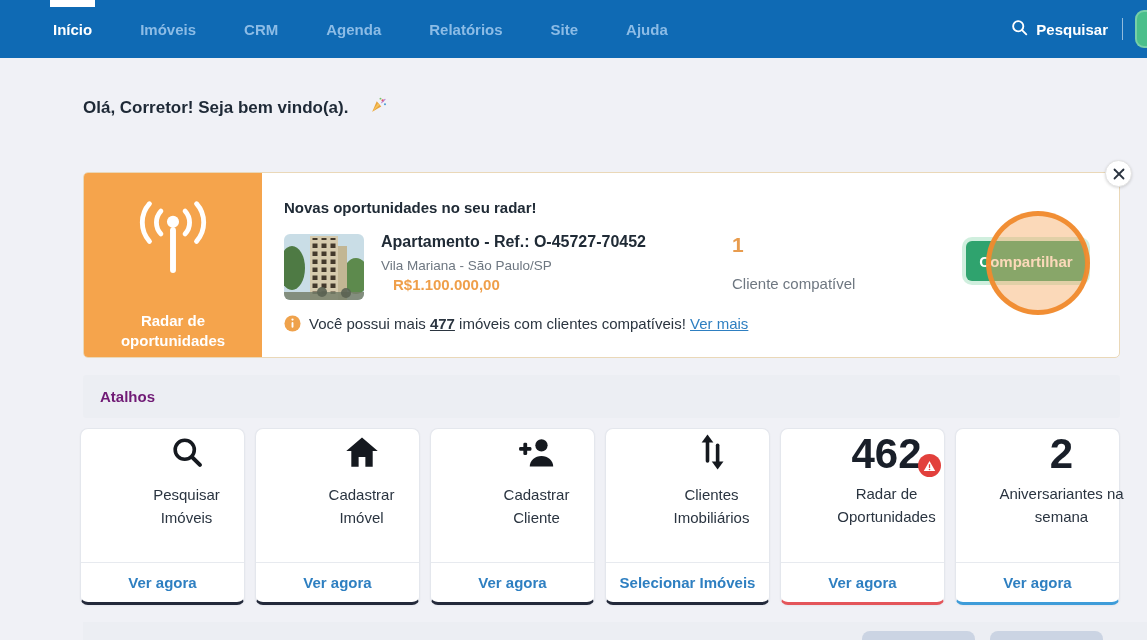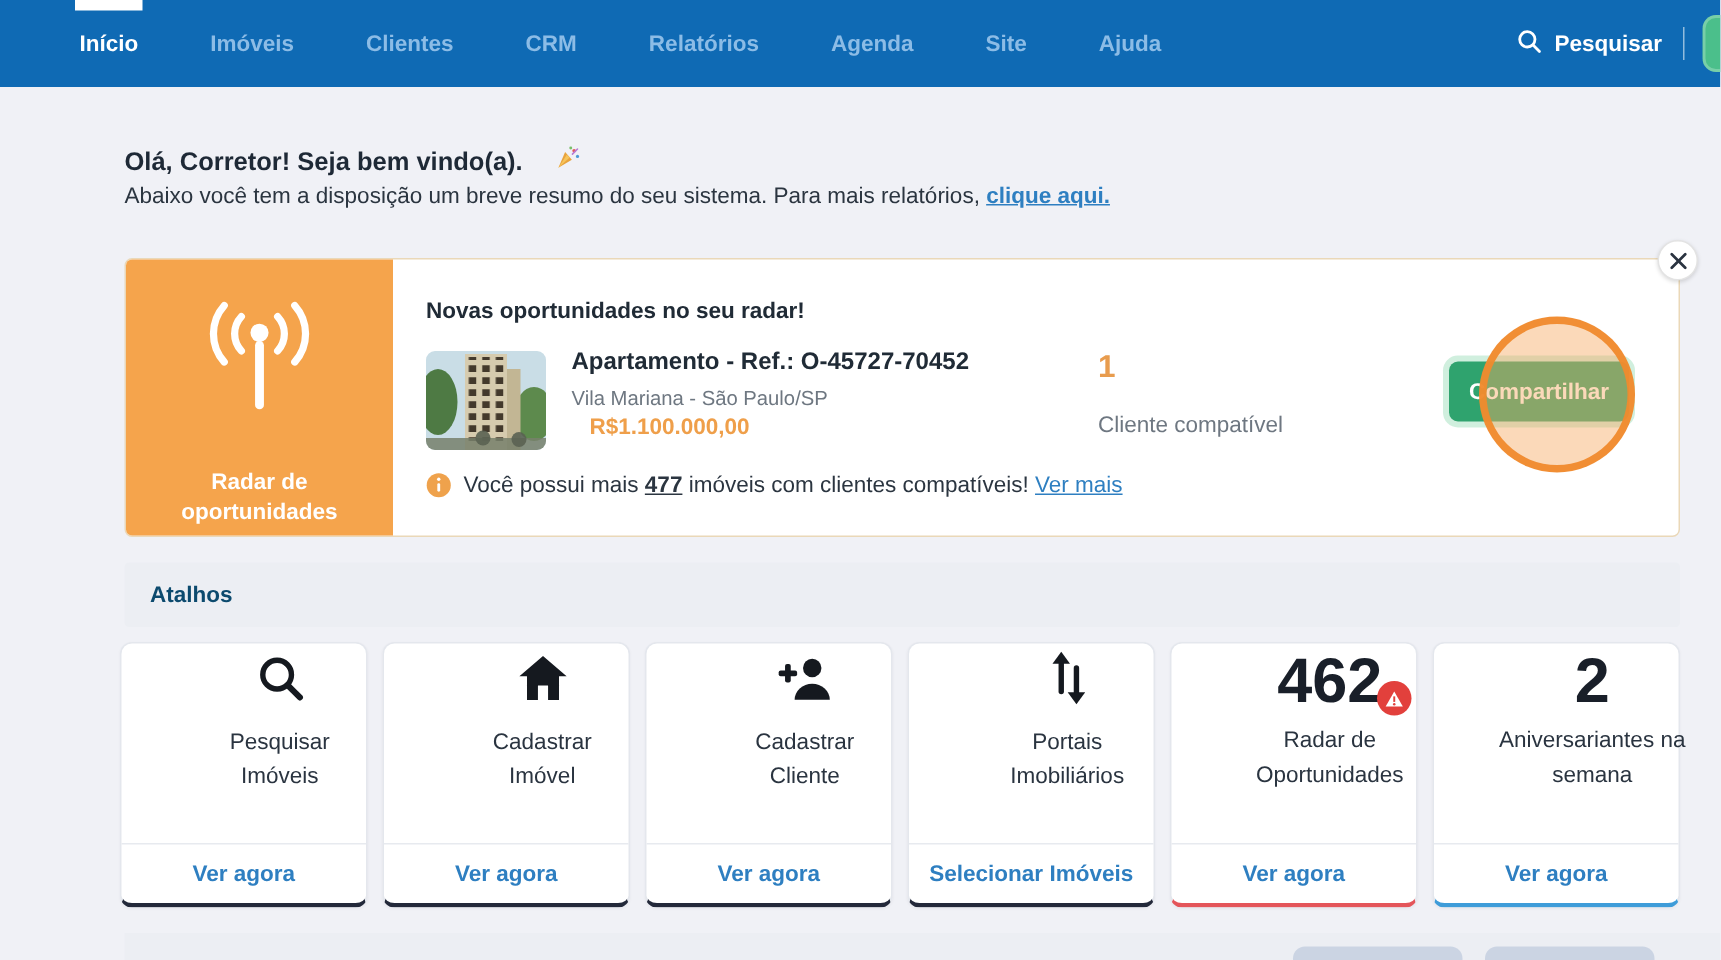--- a/index.html
+++ b/index.html
@@ -45,21 +45,21 @@
   .info-row { position:absolute; left:200px; top:142px; display:flex; align-items:center; gap:8px; font-size:15px; color:#2B3540; }
   .info-row b { text-decoration:underline; }
   .info-row a { color:#2E7FC1; text-decoration:underline; font-weight:400; cursor:pointer; }
   .close-btn { position:absolute; left:1105px; top:160px; width:27px; height:27px; border-radius:50%;
                background:#FFFFFF; border:1px solid #E3E3E3; box-shadow:0 1px 3px rgba(0,0,0,.15);
                display:flex; align-items:center; justify-content:center; cursor:pointer; z-index:6; }
 
   
   .atalhos-band { position:absolute; left:83px; top:375px; width:1037px; height:43px; background:#ECEEF3; border-radius:3px;
                   display:flex; align-items:center; padding-left:17px; }
-  .atalhos-title { font-size:15px; font-weight:700; color:#0c4a6e; }
+  .atalhos-title { font-size:15px; font-weight:700; color:#701a75; }
 
   .sc-card { position:absolute; top:428px; width:165px; height:177px; background:#FFFFFF; border:1px solid #E4E7ED;
              border-bottom-width:3px; border-radius:8px; display:flex; flex-direction:column; cursor:pointer;
              box-shadow:0 1px 2px rgba(30,40,60,.05); }
   .sc-card.acc-dark { border-bottom-color:#23293A; }
   .sc-card.acc-red  { border-bottom-color:#E4555A; }
   .sc-card.acc-blue { border-bottom-color:#3E9CD9; }
   .sc-top { flex:1; display:flex; flex-direction:column; align-items:center; padding:4px 6px 2px;margin-left:48px; }
   .sc-icon { margin-bottom:13px; height:38px; display:flex; align-items:center; justify-content:center; }
   .sc-label { font-size:15px; color:#2A3440; text-align:center; line-height:1.5; }
@@ -75,24 +75,23 @@
   .ghost-1 { left:862px; } .ghost-2 { left:990px; }
 </style>
 </head>
 <body>
 
 <div class="page">
 
   <div class="nav">
     <a class="nav-item active">Início</a>
     <a class="nav-item">Imóveis</a>
-    <a class="nav-item">Clientes</a>
     <a class="nav-item">CRM</a>
+    <a class="nav-item">Agenda</a>
     <a class="nav-item">Relatórios</a>
-    <a class="nav-item">Agenda</a>
     <a class="nav-item">Site</a>
     <a class="nav-item">Ajuda</a>
     <div class="nav-right">
       <div class="nav-search">
         <span>
           <svg width="17" height="17" viewBox="0 0 20 20">
               <circle cx="8.5" cy="8.5" r="6" fill="none" stroke="#FFFFFF" stroke-width="2.2"></circle>
               <line x1="13" y1="13" x2="18" y2="18" stroke="#FFFFFF" stroke-width="2.2" stroke-linecap="round"></line>
             </svg>
         </span>
@@ -108,23 +107,20 @@
     <span>
       <svg width="18" height="18" viewBox="0 0 24 24">
         <polygon points="3,21 9,7 15,14" fill="#E8A33D"></polygon>
         <polygon points="3,21 10.5,9.5 13,12" fill="#F6C45B"></polygon>
         <circle cx="17" cy="6" r="1.6" fill="#E25A5A"></circle>
         <circle cx="20" cy="11" r="1.4" fill="#4C9BD6"></circle>
         <circle cx="14" cy="3.5" r="1.3" fill="#7BBF6A"></circle>
         <path d="M15.5 9 L20 4.5" stroke="#B77BD4" stroke-width="1.4" fill="none" stroke-linecap="round"></path>
       </svg>
     </span>
-  </div>
-  <div class="greet-sub">
-    <span>Abaixo você tem a disposição um breve resumo do seu sistema. Para mais relatórios, </span><a>clique aqui.</a>
   </div>
 
   <div class="radar-card">
     <div class="radar-panel">
       <div style="margin-top:26px; margin-bottom:4px;">
         <svg width="86" height="86" viewBox="0 0 64 64">
           <circle cx="32" cy="17" r="4.5" fill="#FFFFFF"></circle>
           <rect x="29.8" y="21" width="4.4" height="34" rx="2.2" fill="#FFFFFF"></rect>
           <path d="M23 9 a12.5 12.5 0 0 0 0 17" stroke="#FFFFFF" stroke-width="3.6" fill="none" stroke-linecap="round"></path>
           <path d="M14.5 3.5 a21 21 0 0 0 0 28" stroke="#FFFFFF" stroke-width="3.6" fill="none" stroke-linecap="round"></path>
@@ -236,21 +232,21 @@
   <div class="sc-card acc-dark" style="left:605px;">
     <div class="sc-top">
       <div class="sc-icon">
         <svg width="30" height="36" viewBox="0 0 26 32">
           <line x1="9" y1="6" x2="9" y2="24" stroke="#15191F" stroke-width="3.2" stroke-linecap="round"></line>
           <polygon points="9,0.5 3.8,7.5 14.2,7.5" fill="#15191F"></polygon>
           <line x1="18" y1="10" x2="18" y2="26" stroke="#15191F" stroke-width="3.2" stroke-linecap="round"></line>
           <polygon points="18,31.5 12.8,24.5 23.2,24.5" fill="#15191F"></polygon>
         </svg>
       </div>
-      <div class="sc-label" style="width:120px;">Portais Imobiliários</div>
+      <div class="sc-label" style="width:120px;">Clientes Imobiliários</div>
     </div>
     <div class="sc-footer">Selecionar Imóveis</div>
   </div>
 
   <div class="sc-card acc-red" style="left:780px;">
     <div class="sc-top">
       <div class="sc-value">
         <span>462</span>
         <span class="sc-badge">
           <svg width="13" height="12" viewBox="0 0 14 13">

